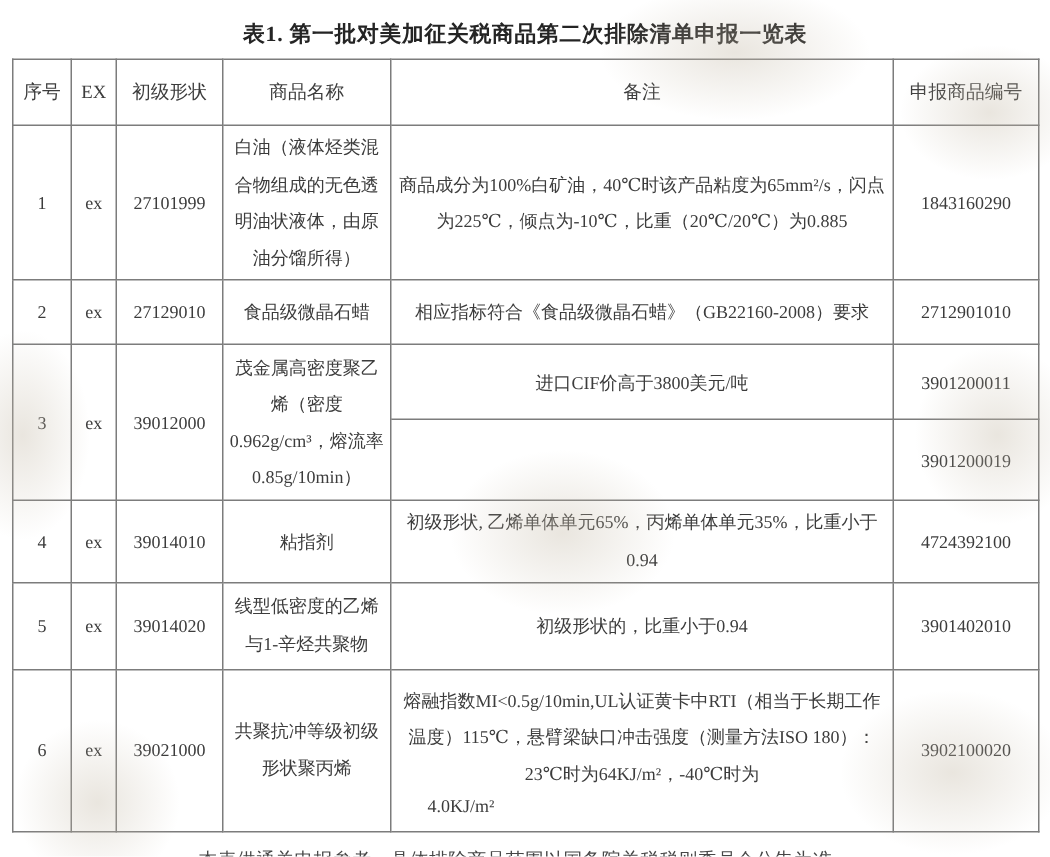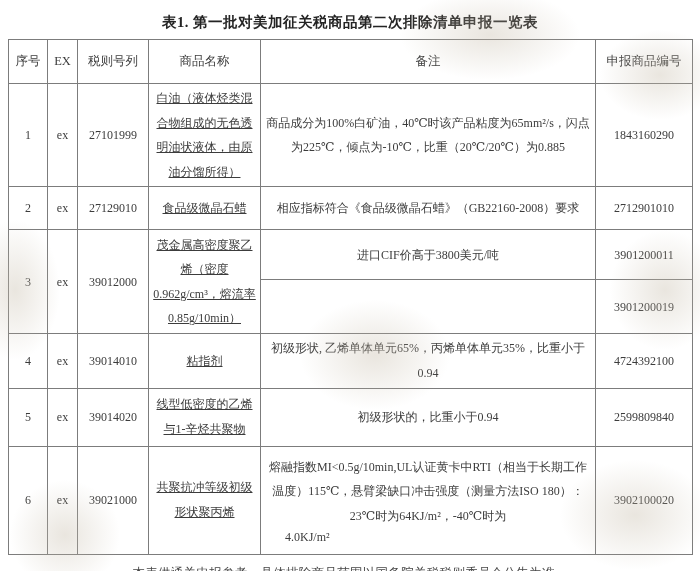--- a/index.html
+++ b/index.html
@@ -55,21 +55,21 @@
     padding: 2px 2px;
     line-height: 2.0;
     overflow: hidden;
   }
   th {
     font-weight: normal;
     font-size: 12.5px;
     height: 44px;
     line-height: 1.3;
   }
-  td.cell-name { line-height: 2.05; text-decoration: underline; }
+  td.cell-name { line-height: 2.05; }
   td.cell-remark { line-height: 2.05; }
   .remark-main { }
   .remark-tail { text-align: left; line-height: 1.4; margin-left: 22px; }
 
   .footer {
     margin-top: 10px;
     text-align: center;
     font-size: 12.5px;
     color: #464646;
     letter-spacing: 0.3px;
@@ -96,21 +96,21 @@
       <col style="width:30px">
       <col style="width:71px">
       <col style="width:112px">
       <col style="width:335px">
       <col style="width:97px">
     </colgroup>
     <thead>
       <tr id="header-row">
           <th>序号</th>
           <th>EX</th>
-          <th>税则号列</th>
+          <th>初级形状</th>
           <th>商品名称</th>
           <th>备注</th>
           <th>申报商品编号</th>
         </tr>
     </thead>
     <tbody id="table-body">
         <tr style="height: 99px;">
           <td rowspan="1">1</td>
           <td rowspan="1">ex</td>
           <td rowspan="1">27101999</td>
@@ -157,21 +157,21 @@
           <td>4724392100</td>
         </tr>
         <tr style="height: 58px;">
           <td rowspan="1">5</td>
           <td rowspan="1">ex</td>
           <td rowspan="1">39014020</td>
           <td rowspan="1" class="cell-name">线型低密度的乙烯与1-辛烃共聚物</td>
           <td class="cell-remark">
             <div class="remark-main">初级形状的，比重小于0.94</div>
           </td>
-          <td>2599809840</td>
+          <td>3901402010</td>
         </tr>
         <tr style="height: 108px;">
           <td rowspan="1">6</td>
           <td rowspan="1">ex</td>
           <td rowspan="1">39021000</td>
           <td rowspan="1" class="cell-name">共聚抗冲等级初级形状聚丙烯</td>
           <td class="cell-remark">
             <div class="remark-main">熔融指数MI&lt;0.5g/10min,UL认证黄卡中RTI（相当于长期工作温度）115℃，悬臂梁缺口冲击强度（测量方法ISO 180）：23℃时为64KJ/m²，-40℃时为</div>
             <div class="remark-tail">4.0KJ/m²</div>
           </td>

